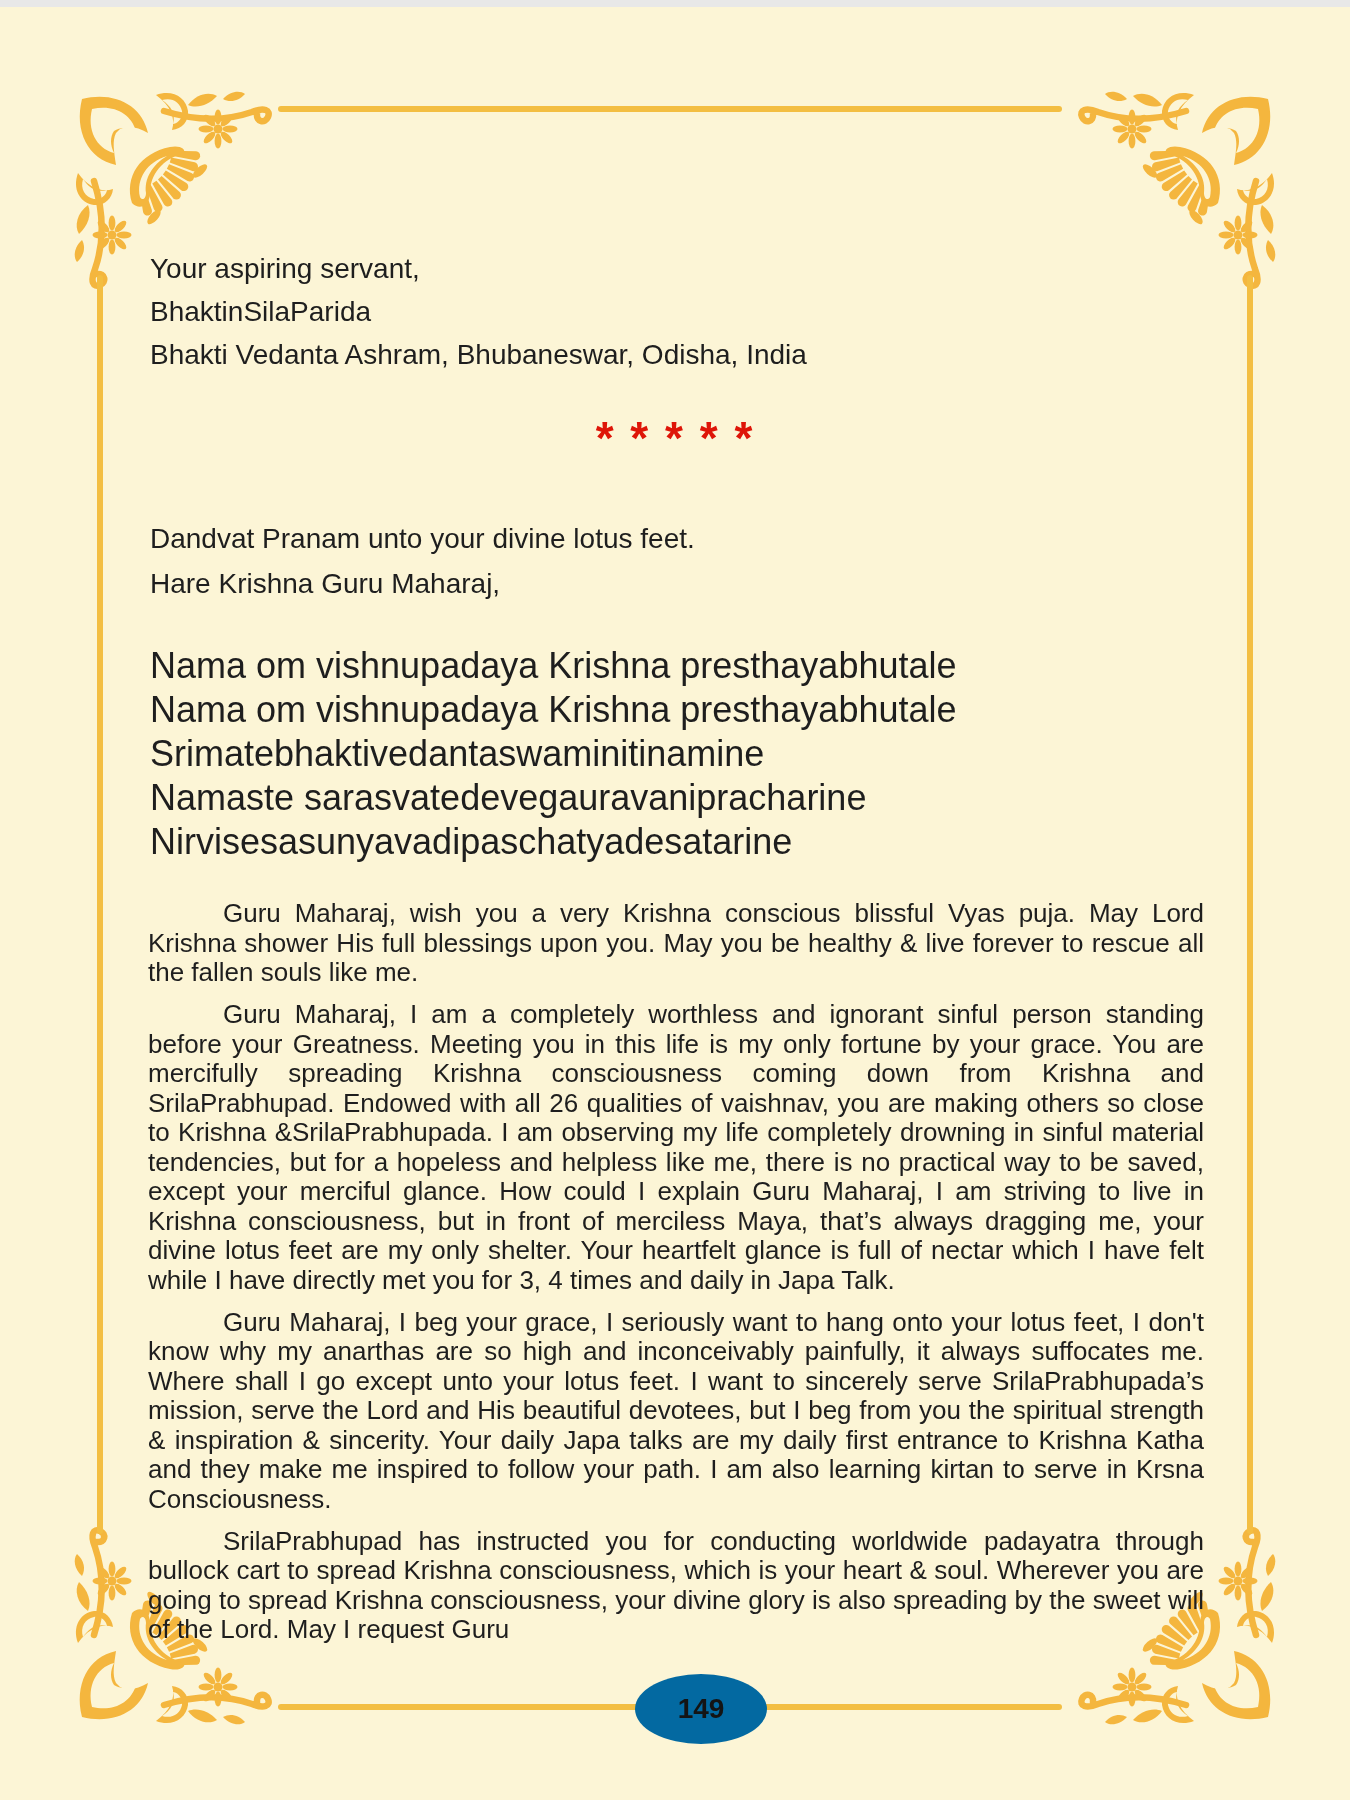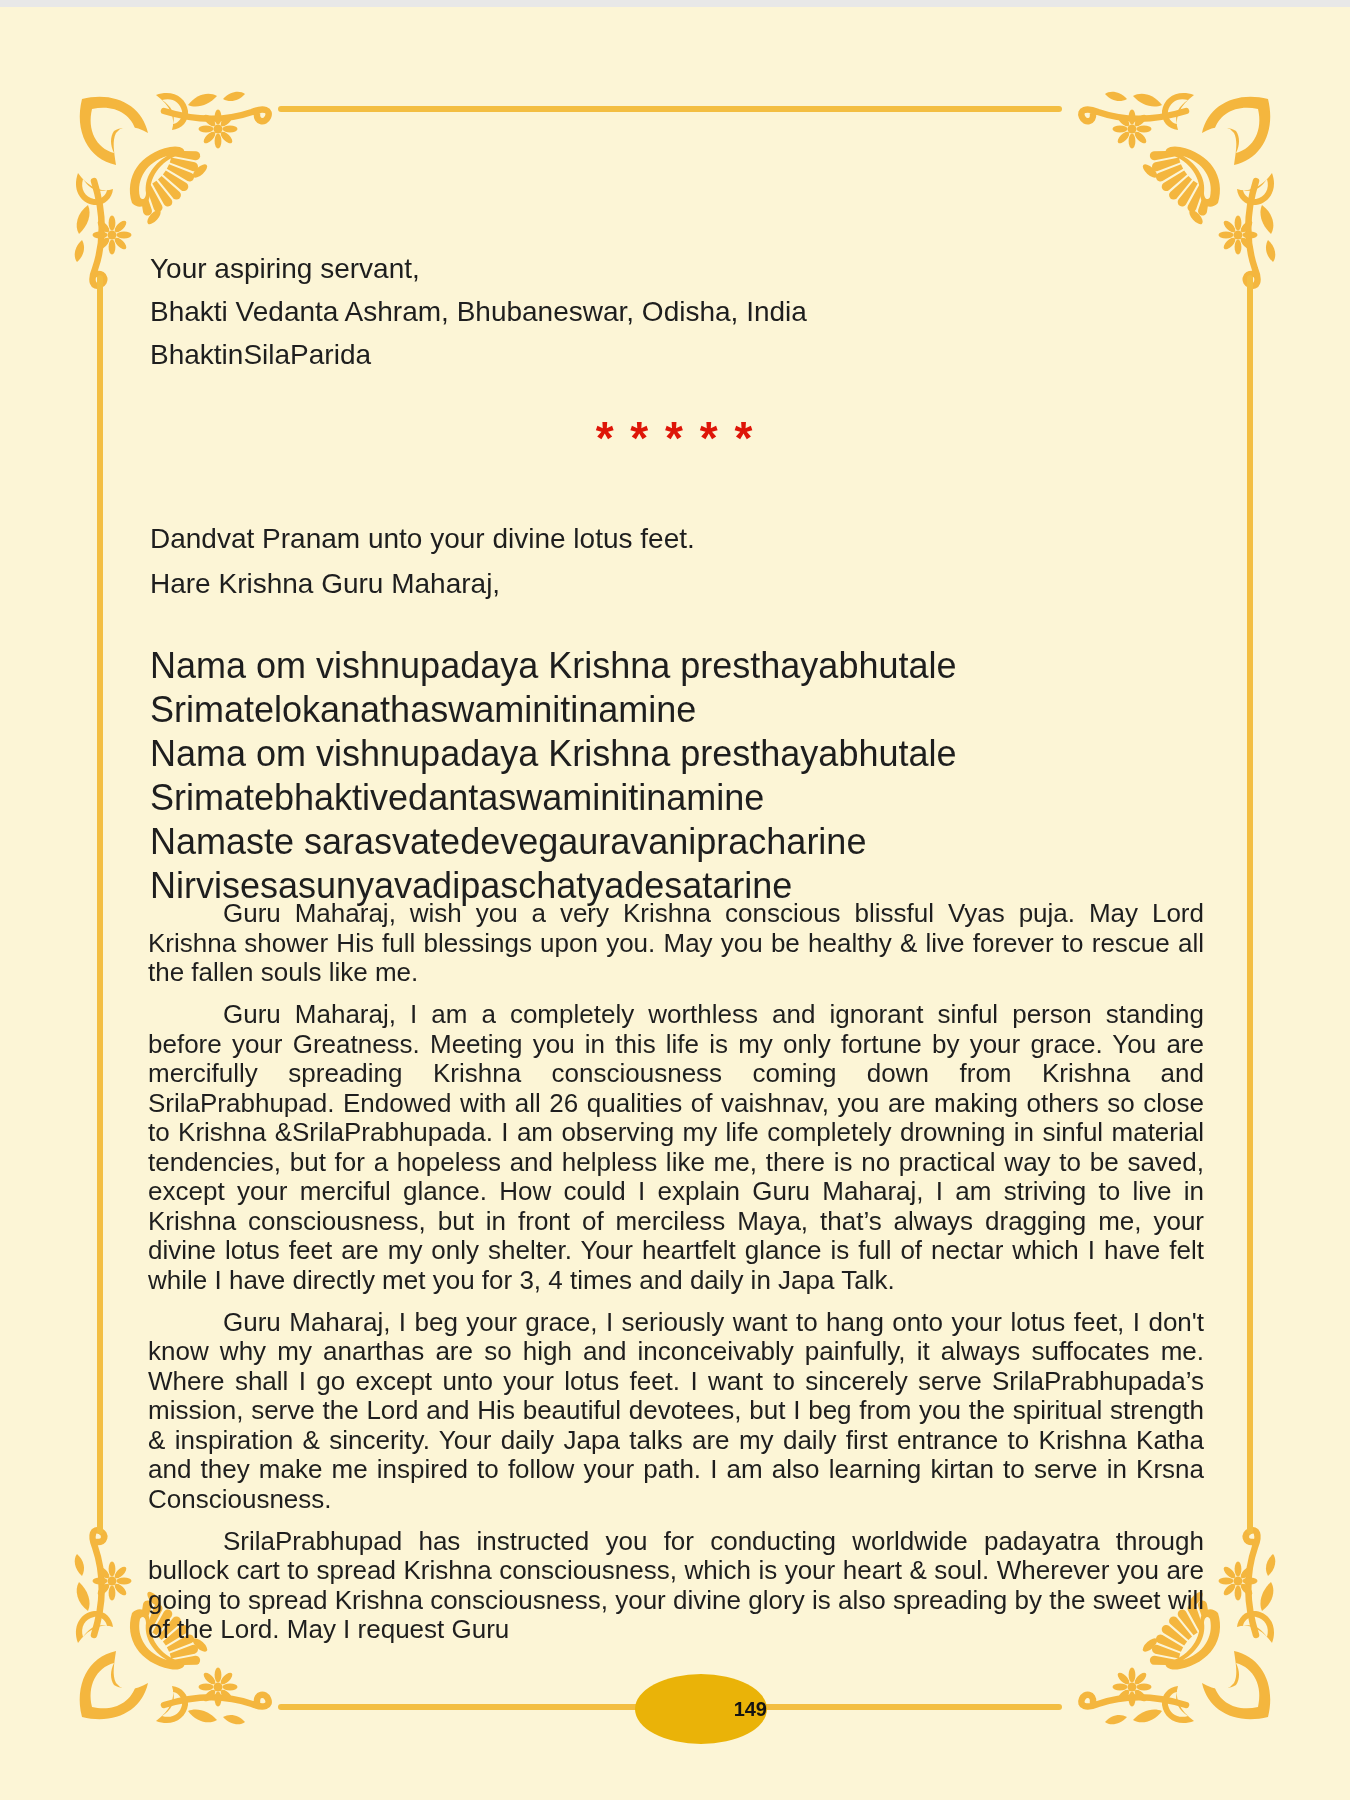--- a/index.html
+++ b/index.html
@@ -35,23 +35,23 @@
   .mantra{position:absolute;left:150px;top:637px;font-size:36px;line-height:44px;}
   .body-text{
     position:absolute;left:148px;top:892px;width:1056px;
     font-size:26px;line-height:29.5px;
     text-align:justify;
   }
   .body-text p{margin:0 0 12.5px 0;text-indent:75px;}
   
   .page-num{
     position:absolute;left:635px;top:1667px;width:132px;height:70px;
-    background:#eab308;border-radius:50%;
-    text-align:right;line-height:70px;
-    font-size:20px;font-weight:bold;color:#141414;
+    background:#0369a1;border-radius:50%;
+    text-align:center;line-height:70px;
+    font-size:28px;font-weight:bold;color:#141414;
     z-index:2;
   }
 </style>
 </head>
 <body>
 
 <svg width="0" height="0" style="position:absolute">
   <defs>
     <g id="corner-art" fill="#F4B63E">
 
@@ -131,34 +131,33 @@
       <use href="#corner-art"></use>
     </svg>
 
   <div class="bline top"></div>
   <div class="bline bottom"></div>
   <div class="bline left"></div>
   <div class="bline right"></div>
 
   <div class="closing">
     <div class="tline">Your aspiring servant,</div>
+    <div class="tline">BhaktinSilaParida</div>
     <div class="tline">Bhakti Vedanta Ashram, Bhubaneswar, Odisha, India</div>
-    <div class="tline">BhaktinSilaParida</div>
   </div>
 
   <div class="separator">* * * * *</div>
 
   <div class="salutation">
     <div class="tline">Dandvat Pranam unto your divine lotus feet.</div>
     <div class="tline">Hare Krishna Guru Maharaj,</div>
   </div>
 
   <div class="mantra">
     <div class="tline">Nama om vishnupadaya Krishna presthayabhutale</div>
-    <div class="tline">Srimatelokanathaswaminitinamine</div>
     <div class="tline">Nama om vishnupadaya Krishna presthayabhutale</div>
     <div class="tline">Srimatebhaktivedantaswaminitinamine</div>
     <div class="tline">Namaste sarasvatedevegauravanipracharine</div>
     <div class="tline">Nirvisesasunyavadipaschatyadesatarine</div>
   </div>
 
   <div class="body-text">
     <p>Guru Maharaj, wish you a very Krishna conscious blissful Vyas puja. May Lord Krishna shower His full blessings upon you. May you be healthy &amp; live forever to rescue all the fallen souls like me.</p>
     <p>Guru Maharaj, I am a completely worthless and ignorant sinful person standing before your Greatness. Meeting you in this life is my only fortune by your grace. You are mercifully spreading Krishna consciousness coming down from Krishna and SrilaPrabhupad. Endowed with all 26 qualities of vaishnav, you are making others so close to Krishna &amp;SrilaPrabhupada. I am observing my life completely drowning in sinful material tendencies, but for a hopeless and helpless like me, there is no practical way to be saved, except your merciful glance. How could I explain Guru Maharaj, I am striving to live in Krishna consciousness, but in front of merciless Maya, that’s always dragging me, your divine lotus feet are my only shelter. Your heartfelt glance is full of nectar which I have felt while I have directly met you for 3, 4 times and daily in Japa Talk.</p>
     <p>Guru Maharaj, I beg your grace, I seriously want to hang onto your lotus feet, I don't know why my anarthas are so high and inconceivably painfully, it always suffocates me. Where shall I go except unto your lotus feet. I want to sincerely serve SrilaPrabhupada’s mission, serve the Lord and His beautiful devotees, but I beg from you the spiritual strength &amp; inspiration &amp; sincerity. Your daily Japa talks are my daily first entrance to Krishna Katha and they make me inspired to follow your path. I am also learning kirtan to serve in Krsna Consciousness.</p>

